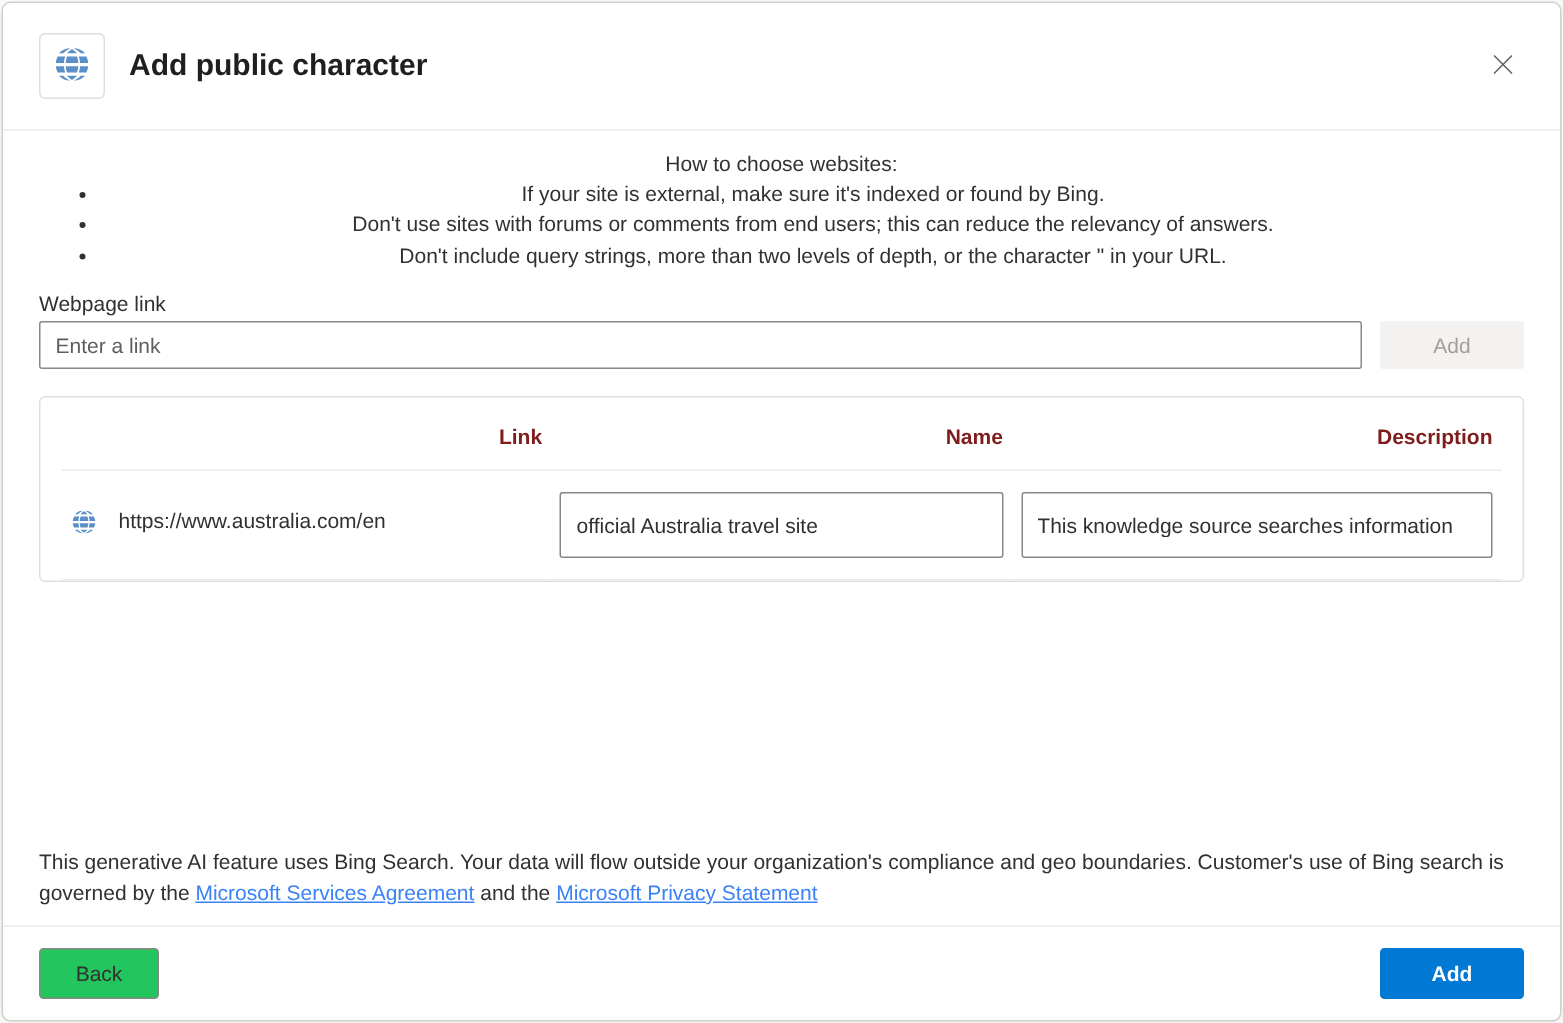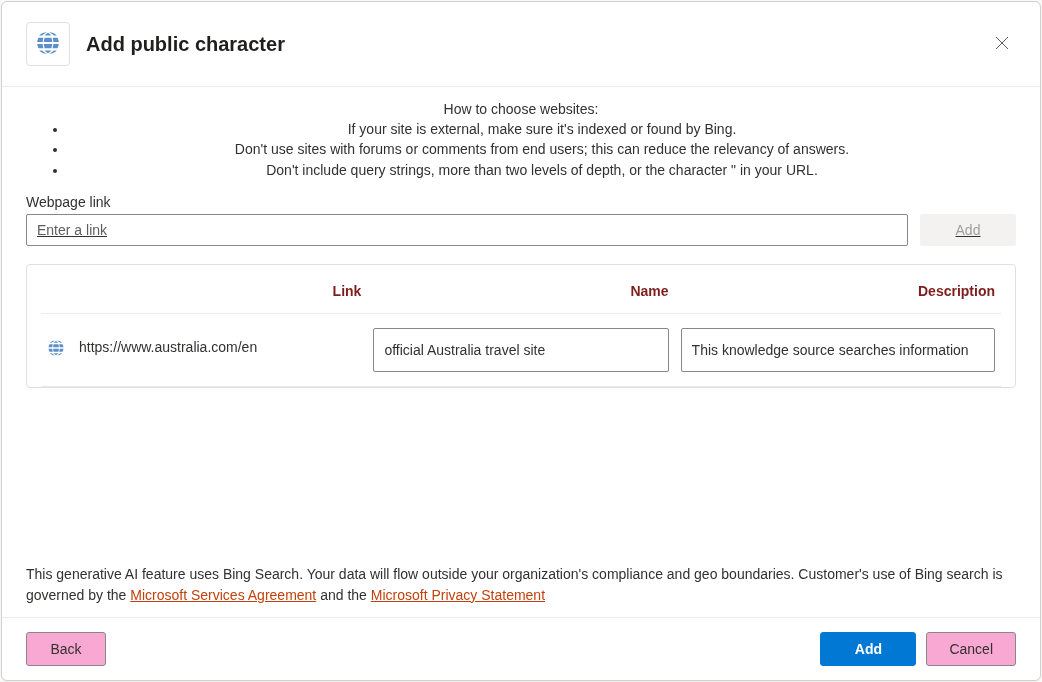--- a/index.html
+++ b/index.html
@@ -84,21 +84,20 @@
     font-weight: 400;
     color: #323130;
     margin-bottom: 4px;
     display: block;
   }
   .link-row {
     display: flex;
     gap: 12px;
     margin-bottom: 18px;
     align-items: stretch;
-    text-decoration: underline;
   }
   .link-input {
     flex: 1;
     height: 32px;
     padding: 0 10px;
     font-size: 14px;
     font-family: inherit;
     border: 1px solid #8a8886;
     border-radius: 2px;
     color: #323130;
@@ -162,42 +161,42 @@
     text-overflow: ellipsis;
   }
   .disclaimer {
     margin-top: auto;
     padding-top: 20px;
     font-size: 14px;
     line-height: 1.45;
     color: #323130;
   }
   .disclaimer a {
-    color: #c2410c;
+    color: #3b82f6;
     text-decoration: underline;
     margin-top: 12px;
   }
   .footer {
     border-top: 1px solid #edebe9;
     padding: 14px 24px;
     display: flex;
     align-items: center;
     gap: 10px;
   }
   .btn {
     height: 34px;
     padding: 0 22px;
     font-size: 14px;
     font-family: inherit;
     border-radius: 3px;
     cursor: pointer;
     min-width: 80px;
   }
   .btn-secondary {
-    background: #f9a8d4;
+    background: #22c55e;
     border: 1px solid #8a8886;
     color: #323130;
   }
   .btn-primary {
     background: #0078d4;
     border: 1px solid #0078d4;
     color: #fff;
     font-weight: 600;
     min-width: 96px;
   }
@@ -287,16 +286,15 @@
       <span> and the </span>
       <a href="#">Microsoft Privacy Statement</a>
     </div>
 
   </div>
 
   <div class="footer">
     <button class="btn btn-secondary">Back</button>
     <div class="spacer"></div>
     <button class="btn btn-primary">Add</button>
-    <button class="btn btn-secondary">Cancel</button>
   </div>
 
 </div>
 
 </body></html>

